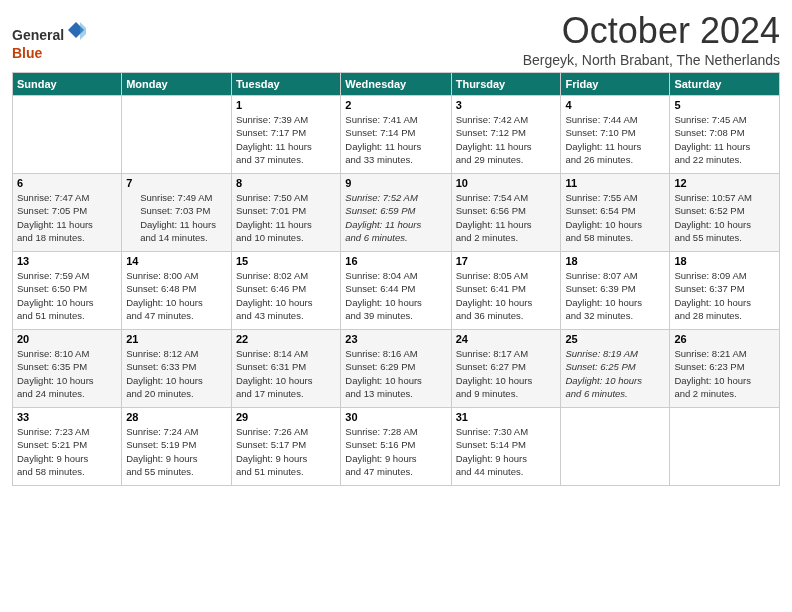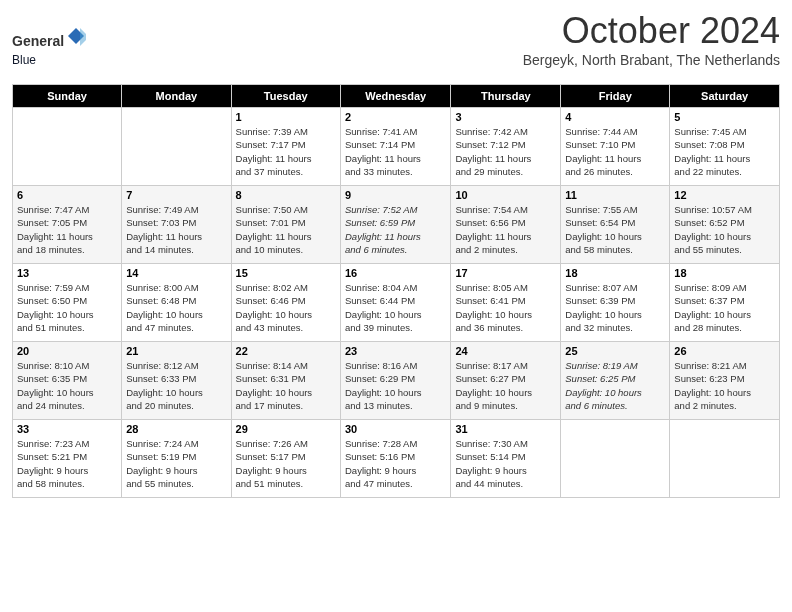--- a/index.html
+++ b/index.html
@@ -10,37 +10,37 @@
       background: #fff;
       overflow: hidden;
     }
     .container {
       width: 792px;
       padding: 10px 12px;
     }
     .header-row {
       display: flex;
       justify-content: space-between;
-      align-items: flex-end;
-      margin-bottom: 16px;
+      align-items: center;
+      margin-bottom: 4px;
     }
     .logo {
       display: flex;
       align-items: center;
       margin-top: 4px;
     }
     .logo-text-general {
       font-size: 14px;
       font-weight: bold;
       color: #333;
     }
     .logo-text-blue {
-      font-size: 12px;
-      font-weight: normal;
-      color: #0f172a;
+      font-size: 14px;
+      font-weight: bold;
+      color: #c2410c;
     }
     .logo-icon {
       width: 20px;
       height: 20px;
       margin-left: 2px;
     }
     .title-block {
       text-align: right;
     }
     .month-title {
@@ -51,24 +51,24 @@
     .subtitle {
       font-size: 14px;
       color: #444;
     }
     table {
       width: 100%;
       border-collapse: collapse;
       font-size: 10px;
     }
     thead tr th {
-      background-color: #000000;
+      background-color: #0f766e;
       color: #fff;
       padding: 5px 4px;
-      text-align: center;
+      text-align: left;
       font-size: 11px;
       font-weight: bold;
       border: 1px solid #ccc;
     }
     tbody tr td {
       border: 1px solid #ccc;
       vertical-align: top;
       padding: 3px 4px;
       height: 78px;
       width: 113px;
@@ -173,21 +173,21 @@
         <tr>
           <td>
             <span class="day-num">6</span>
             <div class="day-info" style="white-space: pre-line;">Sunrise: 7:47 AM
 Sunset: 7:05 PM
 Daylight: 11 hours
 and 18 minutes.</div>
           </td>
           <td>
             <span class="day-num">7</span>
-            <div class="day-info" style="white-space: pre-line;">Sunrise: 7:49 AM
+            <div class="day-info" style="white-space: pre-line; margin-left: 14px;">Sunrise: 7:49 AM
 Sunset: 7:03 PM
 Daylight: 11 hours
 and 14 minutes.</div>
           </td>
           <td>
             <span class="day-num">8</span>
             <div class="day-info" style="white-space: pre-line;">Sunrise: 7:50 AM
 Sunset: 7:01 PM
 Daylight: 11 hours
 and 10 minutes.</div>

